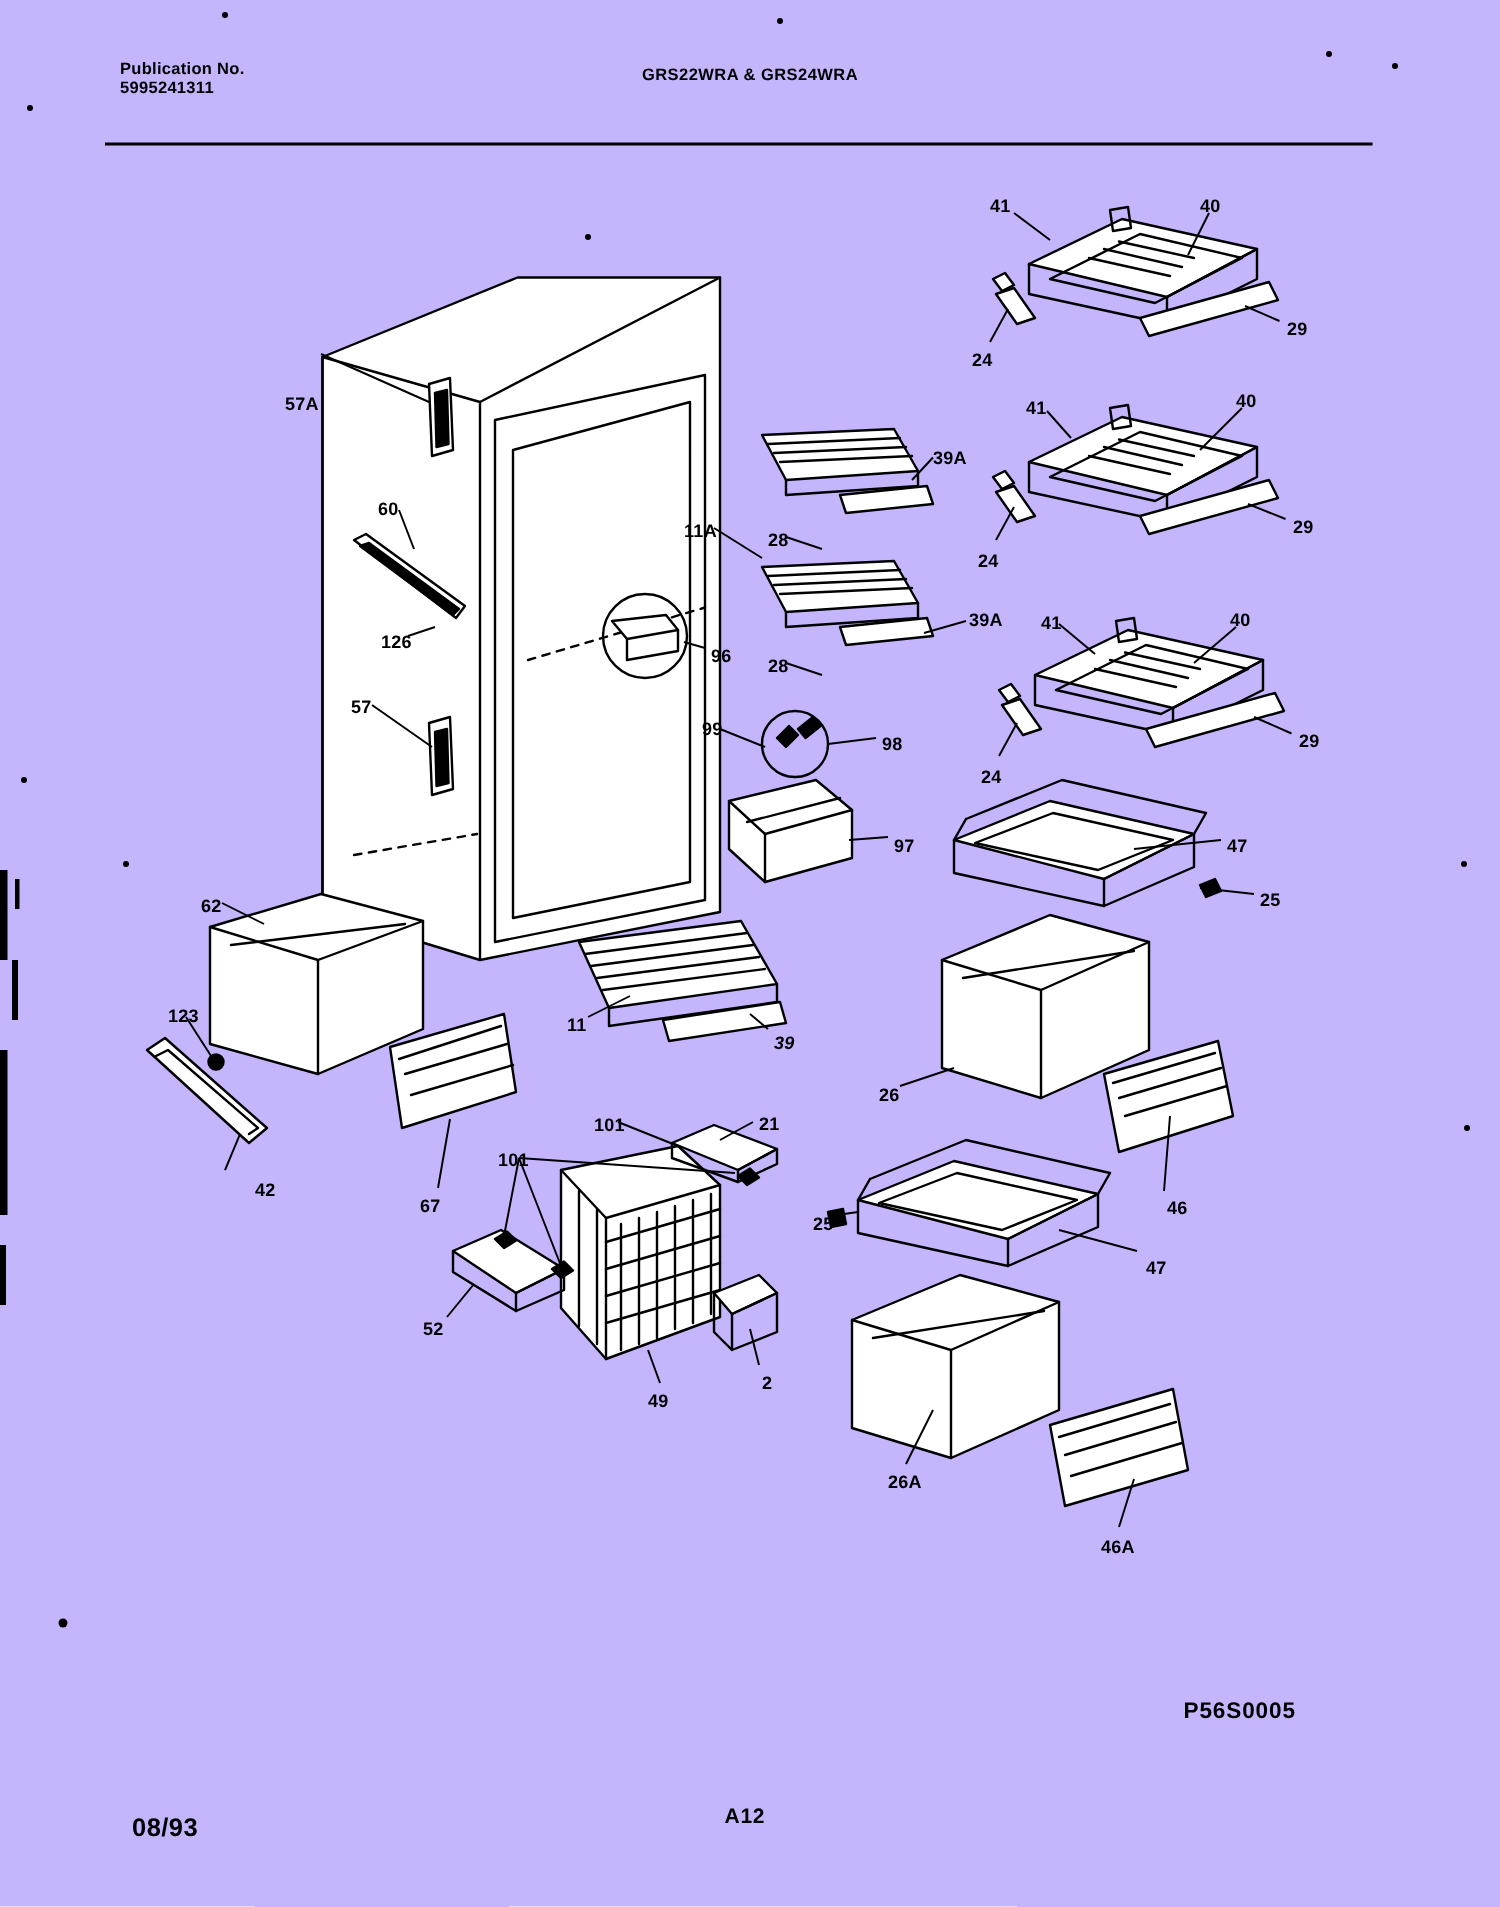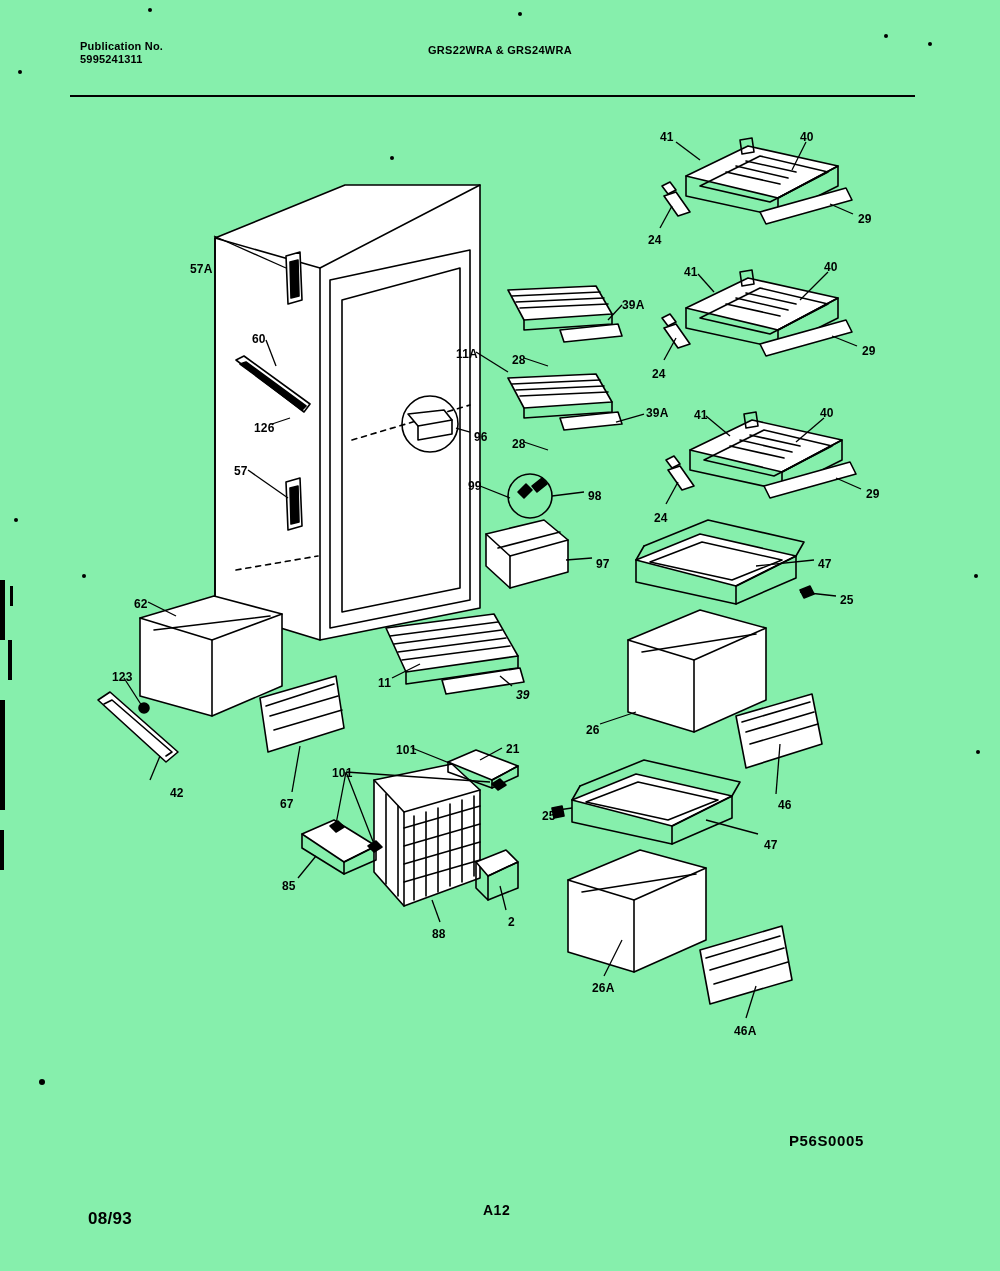--- a/index.html
+++ b/index.html
@@ -4,21 +4,21 @@
 <style>
   html, body {
     margin: 0;
     padding: 0;
     background: #ffffff;
   }
   #page {
     position: relative;
     width: 1000px;
     height: 1271px;
-    background: #86efac;
+    background: #c4b5fd;
     font-family: "Liberation Sans", sans-serif;
     color: #000000;
     overflow: hidden;
   }
   
   .hdr-pub {
     position: absolute;
     left: 80px;
     top: 40px;
     font-size: 11px;
@@ -405,22 +405,22 @@
       <div class="callout" style="left: 112px; top: 670px;">123</div>
       <div class="callout" style="left: 586px; top: 723px;">26</div>
       <div class="callout" style="left: 138px; top: 786px; margin-left: 32px;">42</div>
       <div class="callout" style="left: 280px; top: 797px;">67</div>
       <div class="callout" style="left: 396px; top: 743px;">101</div>
       <div class="callout" style="left: 332px; top: 766px;">101</div>
       <div class="callout" style="left: 506px; top: 742px;">21</div>
       <div class="callout" style="left: 542px; top: 809px;">25</div>
       <div class="callout" style="left: 764px; top: 838px;">47</div>
       <div class="callout" style="left: 778px; top: 798px;">46</div>
-      <div class="callout" style="left: 282px; top: 879px;">85</div>
-      <div class="callout" style="left: 432px; top: 927px;">88</div>
+      <div class="callout" style="left: 282px; top: 879px;">52</div>
+      <div class="callout" style="left: 432px; top: 927px;">49</div>
       <div class="callout" style="left: 508px; top: 915px;">2</div>
       <div class="callout" style="left: 592px; top: 981px;">26A</div>
       <div class="callout" style="left: 734px; top: 1024px;">46A</div>
     </div>
 
   <div class="ftr-code">P56S0005</div>
   <div class="ftr-date">08/93</div>
   <div class="ftr-page">A12</div>
 
 </div>

